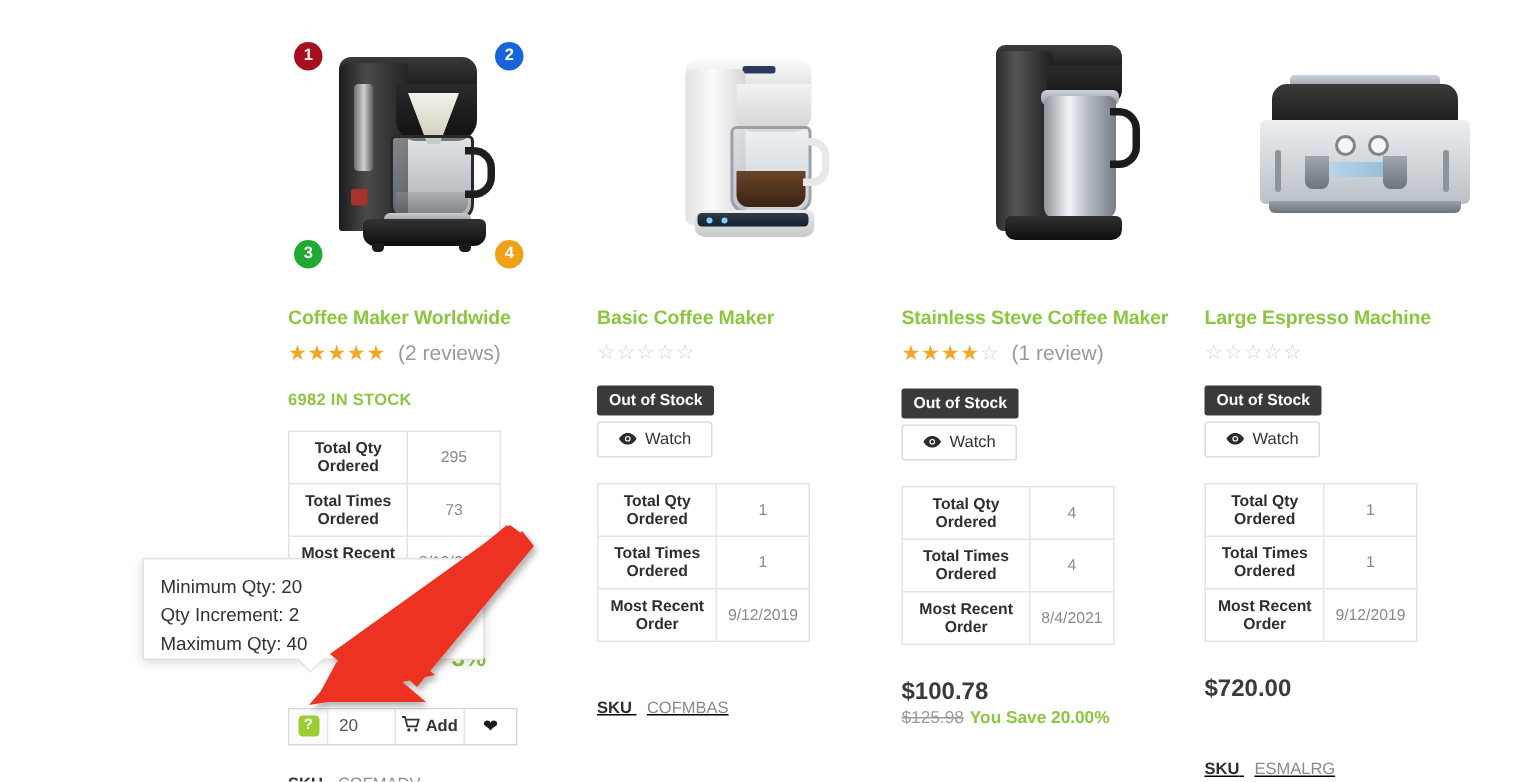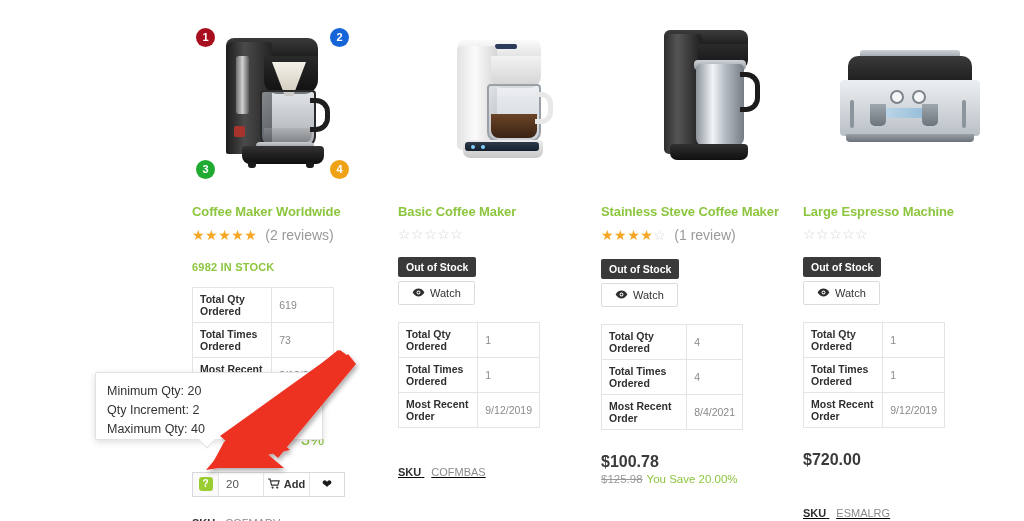--- a/index.html
+++ b/index.html
@@ -127,35 +127,36 @@
   }
   .eye { width:13px; height:9px; position:relative; display:inline-block; }
   .eye svg { display:block; }
 
   
   .stats {
     border-collapse: collapse;
     width: 142px;
     margin-top: 14px;
     font-size: 10.5px;
+    text-align: center;
   }
   .col.c1 .stats { margin-left:2px; }
   .col.c2 .stats, .col.c3 .stats, .col.c4 .stats { margin-left:5px; }
   .stats td { border:1px solid #e4e4e4; padding:5px 7px; }
   .stats td.k { font-weight:bold; color:#2f2f2f; width:104px; }
   .stats td.v { color:#8a8a8a; }
 
   
   .price-block { margin-top:16px; }
   .col.c2 .price-block, .col.c3 .price-block, .col.c4 .price-block { margin-left:5px; }
   .col.c1 .price-block { margin-left:2px; }
   .price-now { font-size:16px; font-weight:bold; color:#3a3a3a; line-height:1.2; }
   .price-line { margin-top:2px; font-size:11.5px; }
   .price-was { color:#9a9a9a; text-decoration: line-through; }
-  .price-save { color:#8cc63e; margin-left:4px; }
+  .price-save { color:#8cc63e; margin-left:4px;font-weight:bold; }
 
   
   .cart-row {
     display:flex; align-items:stretch; margin-top:11px;
     border:1px solid #d9d9d9; width:153px; height:25px; background:#fff;
   }
   .col.c1 .cart-row { margin-left:2px; }
   .help-cell {
     width:26px; display:flex; align-items:center; justify-content:center;
     border-right:1px solid #e4e4e4; background:#fafafa;
@@ -246,21 +247,21 @@
         <span class="stars"><span class="star">★</span><span class="star">★</span><span class="star">★</span><span class="star">★</span><span class="star">★</span></span>
         <span class="reviews">(2 reviews)</span>
       </div>
 
       <div class="stock">6982 IN STOCK</div>
 
       <table class="stats">
         <tbody>
             <tr>
           <td class="k">Total Qty Ordered</td>
-          <td class="v">619</td>
+          <td class="v">295</td>
         </tr>
         <tr>
           <td class="k">Total Times Ordered</td>
           <td class="v">73</td>
         </tr>
         <tr>
           <td class="k">Most Recent Order</td>
           <td class="v">8/19/2021</td>
         </tr>
       </tbody>

